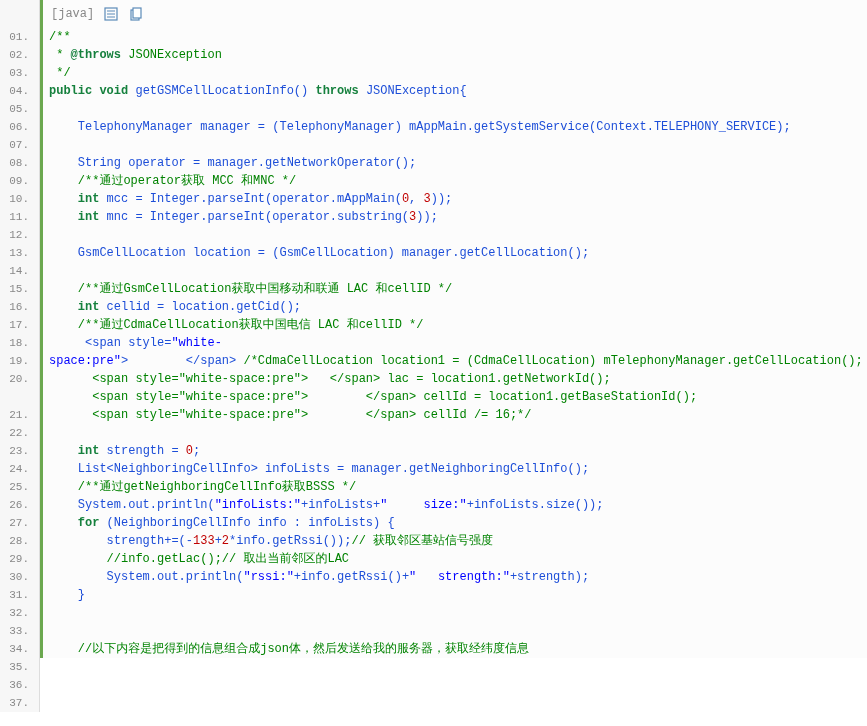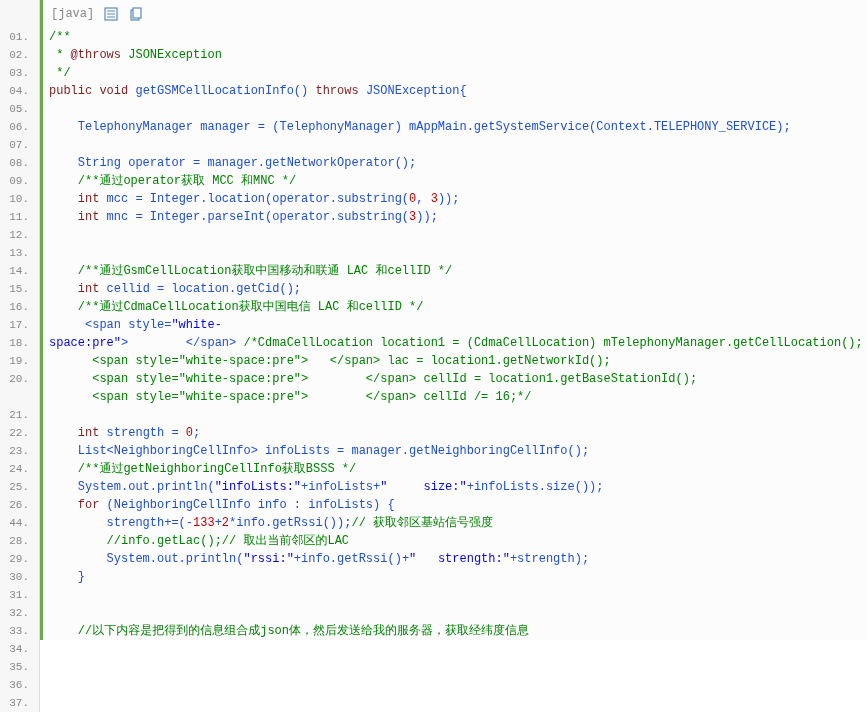--- a/index.html
+++ b/index.html
@@ -7,21 +7,21 @@
 .container { display: flex; }
 .gutter { width: 40px; background: #f7f7f7; border-right: 1px solid #ddd; }
 .gutter-row { height: 18px; line-height: 18px; text-align: right; padding-right: 10px; color: #888; font-size: 11px; }
 .header-space { height: 28px; }
 .code-area { flex: 1; position: relative; }
 .header-bar { height: 28px; line-height: 22px; padding: 2px 8px; border-left: 3px solid #6ba84f; background: #fcfcfc; color: #777; font-size: 12px; display: flex; align-items: center; gap: 10px; }
 .header-label { color: #888; }
 .icon { width: 14px; height: 14px; display: inline-block; }
 .code-body { border-left: 3px solid #6ba84f; background: #fcfcfc; }
 .line { height: 18px; line-height: 18px; padding-left: 6px; white-space: pre; overflow: hidden; }
-.k { color: #7f1d1d; font-weight: normal; }
+.k { color: #15803d; font-weight: bold; }
 .c { color: #008200; }
 .s { color: #0000ff; }
 .n { color: #c00000; }
 .t { color: #1d4ed8; }
 svg { display: block; }
 </style>
 </head>
 <body>
 
 <div class="container">
@@ -48,21 +48,21 @@
         <div class="gutter-row">18.</div>
         <div class="gutter-row">19.</div>
         <div class="gutter-row">20.</div>
         <div class="gutter-row"></div>
         <div class="gutter-row">21.</div>
         <div class="gutter-row">22.</div>
         <div class="gutter-row">23.</div>
         <div class="gutter-row">24.</div>
         <div class="gutter-row">25.</div>
         <div class="gutter-row">26.</div>
-        <div class="gutter-row">44.</div>
+        <div class="gutter-row">27.</div>
         <div class="gutter-row">28.</div>
         <div class="gutter-row">29.</div>
         <div class="gutter-row">30.</div>
         <div class="gutter-row">31.</div>
         <div class="gutter-row">32.</div>
         <div class="gutter-row">33.</div>
         <div class="gutter-row">34.</div>
         <div class="gutter-row">35.</div>
         <div class="gutter-row">36.</div>
         <div class="gutter-row">37.</div>
@@ -89,23 +89,24 @@
     <div class="code-body">
       <div class="line"><span class="c">/**</span></div>
       <div class="line"><span class="c"> * </span><span class="k">@throws</span><span class="c"> JSONException</span></div>
       <div class="line"><span class="c"> */</span></div>
       <div class="line"><span class="k">public</span><span class="t"> </span><span class="k">void</span><span class="t"> getGSMCellLocationInfo() </span><span class="k">throws</span><span class="t"> JSONException{</span></div>
       <div class="line"></div>
       <div class="line"><span class="t">    TelephonyManager manager = (TelephonyManager) mAppMain.getSystemService(Context.TELEPHONY_SERVICE);</span></div>
       <div class="line"></div>
       <div class="line"><span class="t">    String operator = manager.getNetworkOperator();</span></div>
       <div class="line"><span class="c">    /**通过operator获取 MCC 和MNC */</span></div>
-      <div class="line"><span class="t">    </span><span class="k">int</span><span class="t"> mcc = Integer.location(operator.substring(</span><span class="n">0</span><span class="t">, </span><span class="n">3</span><span class="t">));</span></div>
+      <div class="line"><span class="t">    </span><span class="k">int</span><span class="t"> mcc = Integer.parseInt(operator.mAppMain(</span><span class="n">0</span><span class="t">, </span><span class="n">3</span><span class="t">));</span></div>
       <div class="line"><span class="t">    </span><span class="k">int</span><span class="t"> mnc = Integer.parseInt(operator.substring(</span><span class="n">3</span><span class="t">));</span></div>
       <div class="line"></div>
+      <div class="line"><span class="t">    GsmCellLocation location = (GsmCellLocation) manager.getCellLocation();</span></div>
       <div class="line"></div>
       <div class="line"><span class="c">    /**通过GsmCellLocation获取中国移动和联通 LAC 和cellID */</span></div>
       <div class="line"><span class="t">    </span><span class="k">int</span><span class="t"> cellid = location.getCid();</span></div>
       <div class="line"><span class="c">    /**通过CdmaCellLocation获取中国电信 LAC 和cellID */</span></div>
       <div class="line"><span class="t">     &lt;span style=</span><span class="s">"white-</span></div>
       <div class="line"><span class="s">space:pre"</span><span class="t">&gt;        &lt;/span&gt; </span><span class="c">/*CdmaCellLocation location1 = (CdmaCellLocation) mTelephonyManager.getCellLocation();</span></div>
       <div class="line"><span class="c">      &lt;span style=</span><span class="c">"white-space:pre"</span><span class="c">&gt;   &lt;/span&gt; lac = location1.getNetworkId();</span></div>
       <div class="line"><span class="c">      &lt;span style=</span><span class="c">"white-space:pre"</span><span class="c">&gt;        &lt;/span&gt; cellId = location1.getBaseStationId();</span></div>
       <div class="line"><span class="c">      &lt;span style=</span><span class="c">"white-space:pre"</span><span class="c">&gt;        &lt;/span&gt; cellId /= 16;*/</span></div>
       <div class="line"></div>

